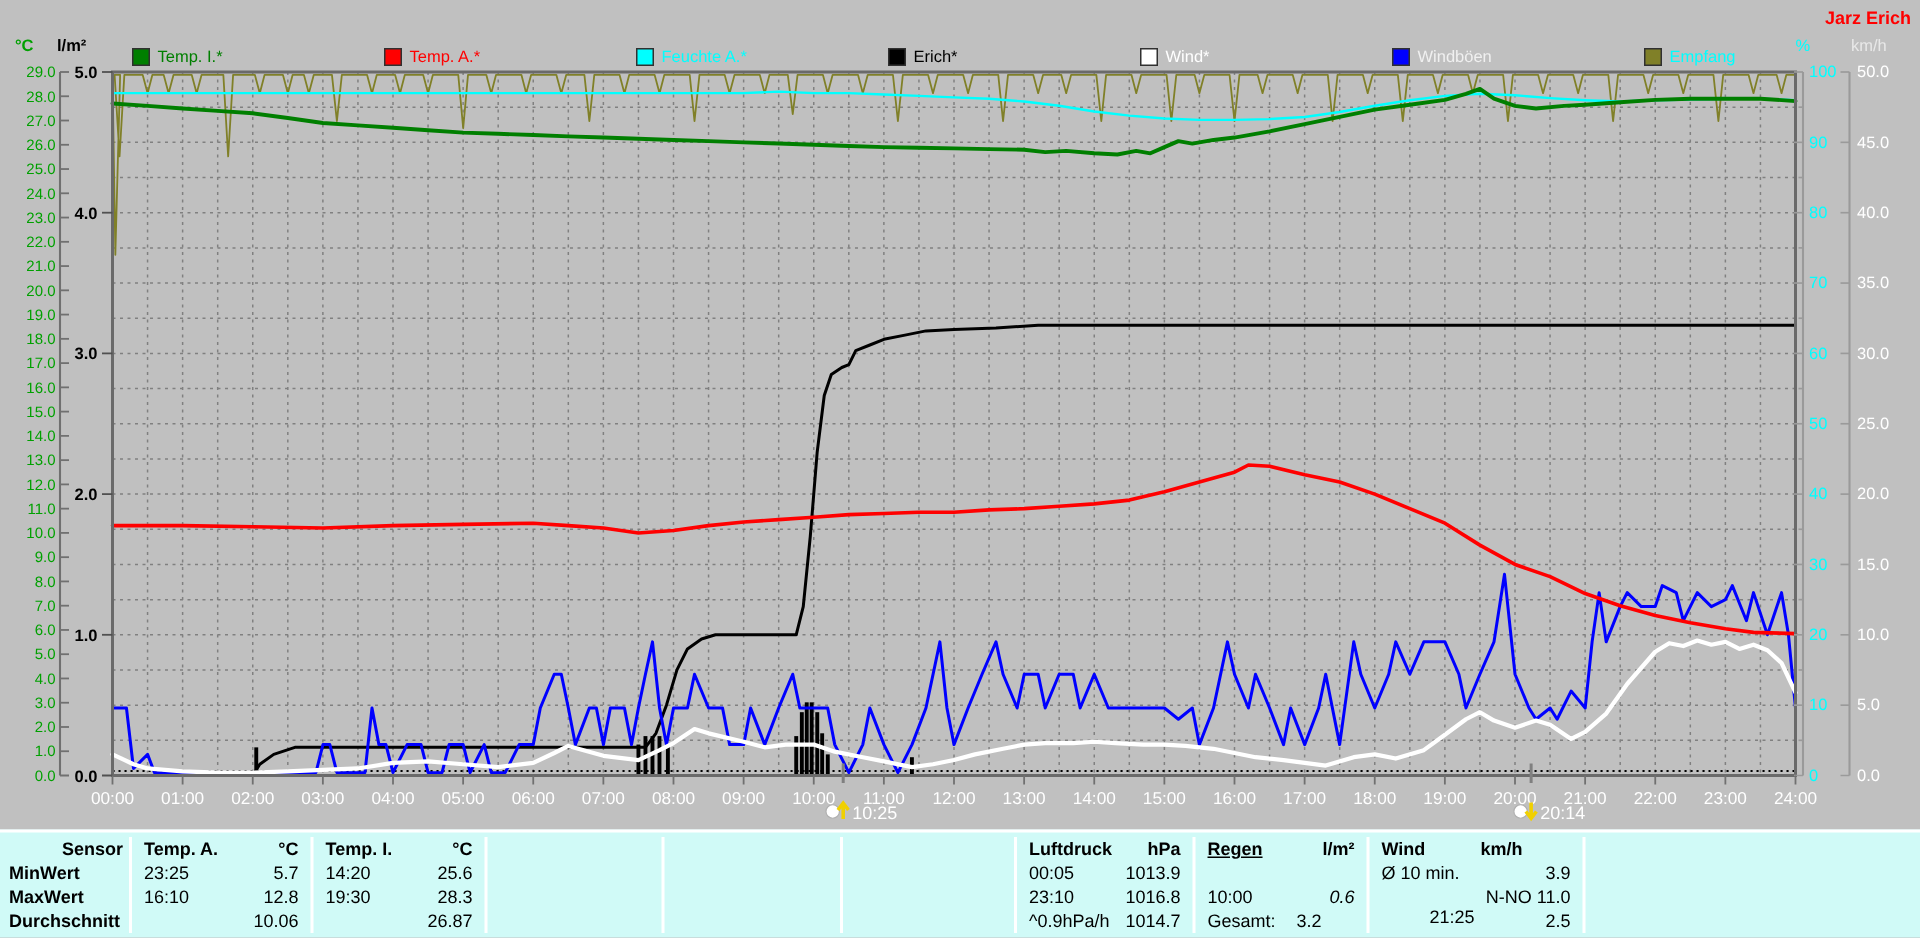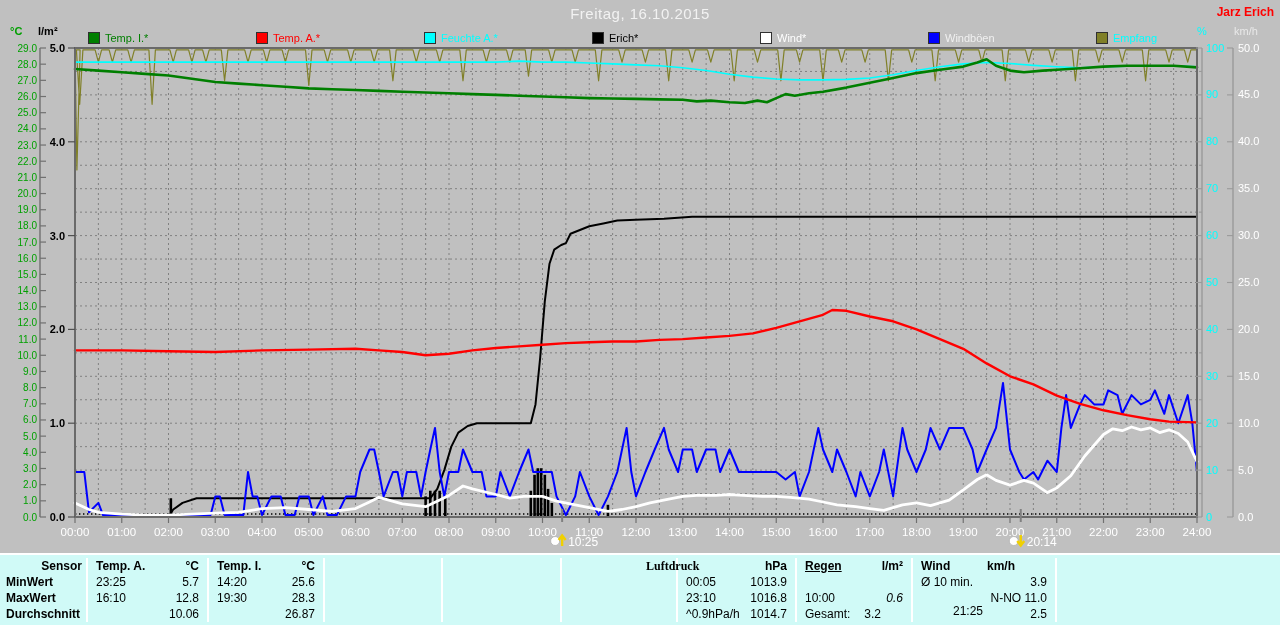--- a/index.html
+++ b/index.html
@@ -29,21 +29,20 @@
     background:#D0FAF7;border-top:2px solid #FFFFFF;box-sizing:border-box;}
   .tbl-divider{position:absolute;top:3px;height:64px;width:2px;background:#FFFFFF;}
   .tbl-cell{position:absolute;font-size:12px;color:#000;height:16px;line-height:16px;white-space:nowrap;}
   .tbl-bold{font-weight:bold;}
   .tbl-right{text-align:right;}
 </style>
 </head>
 <body>
 
 <div id="stage">
-  <div class="page-title">Freitag, 16.10.2015</div>
   <div class="station-name">Jarz Erich</div>
 
   <div class="axis-unit unit-temp">°C</div>
   <div class="axis-unit unit-rain">l/m²</div>
   <div class="axis-unit unit-hum">%</div>
   <div class="axis-unit unit-wind">km/h</div>
 
   <div id="legend">
       <div class="legend-item" style="left: 88px;">
         <span class="legend-swatch" style="background: rgb(0, 127, 0);"></span>
@@ -399,21 +398,21 @@
       <div class="tbl-cell" style="left: 96px; top: 35px; width: 101px;">16:10</div>
       <div class="tbl-cell tbl-right" style="left: 86px; top: 35px; width: 113px;">12.8</div>
       <div class="tbl-cell tbl-right" style="left: 86px; top: 51px; width: 113px;">10.06</div>
       <div class="tbl-cell tbl-bold" style="left: 217px; top: 3px; width: 96px;">Temp. I.</div>
       <div class="tbl-cell tbl-bold tbl-right" style="left: 207px; top: 3px; width: 108px;">°C</div>
       <div class="tbl-cell" style="left: 217px; top: 19px; width: 96px;">14:20</div>
       <div class="tbl-cell tbl-right" style="left: 207px; top: 19px; width: 108px;">25.6</div>
       <div class="tbl-cell" style="left: 217px; top: 35px; width: 96px;">19:30</div>
       <div class="tbl-cell tbl-right" style="left: 207px; top: 35px; width: 108px;">28.3</div>
       <div class="tbl-cell tbl-right" style="left: 207px; top: 51px; width: 108px;">26.87</div>
-      <div class="tbl-cell tbl-bold" style="left: 646px; top: 3px; width: 115px; font-family: Liberation Serif, serif;">Luftdruck</div>
+      <div class="tbl-cell tbl-bold" style="left: 686px; top: 3px; width: 115px;">Luftdruck</div>
       <div class="tbl-cell tbl-bold tbl-right" style="left: 676px; top: 3px; width: 111px;">hPa</div>
       <div class="tbl-cell" style="left: 686px; top: 19px; width: 99px;">00:05</div>
       <div class="tbl-cell tbl-right" style="left: 676px; top: 19px; width: 111px;">1013.9</div>
       <div class="tbl-cell" style="left: 686px; top: 35px; width: 99px;">23:10</div>
       <div class="tbl-cell tbl-right" style="left: 676px; top: 35px; width: 111px;">1016.8</div>
       <div class="tbl-cell" style="left: 686px; top: 51px; width: 99px;">^0.9hPa/h</div>
       <div class="tbl-cell tbl-right" style="left: 676px; top: 51px; width: 111px;">1014.7</div>
       <div class="tbl-cell tbl-bold" style="left: 805px; top: 3px; width: 96px; text-decoration: underline;">Regen</div>
       <div class="tbl-cell tbl-bold tbl-right" style="left: 795px; top: 3px; width: 108px;">l/m²</div>
       <div class="tbl-cell" style="left: 805px; top: 35px; width: 96px;">10:00</div>

